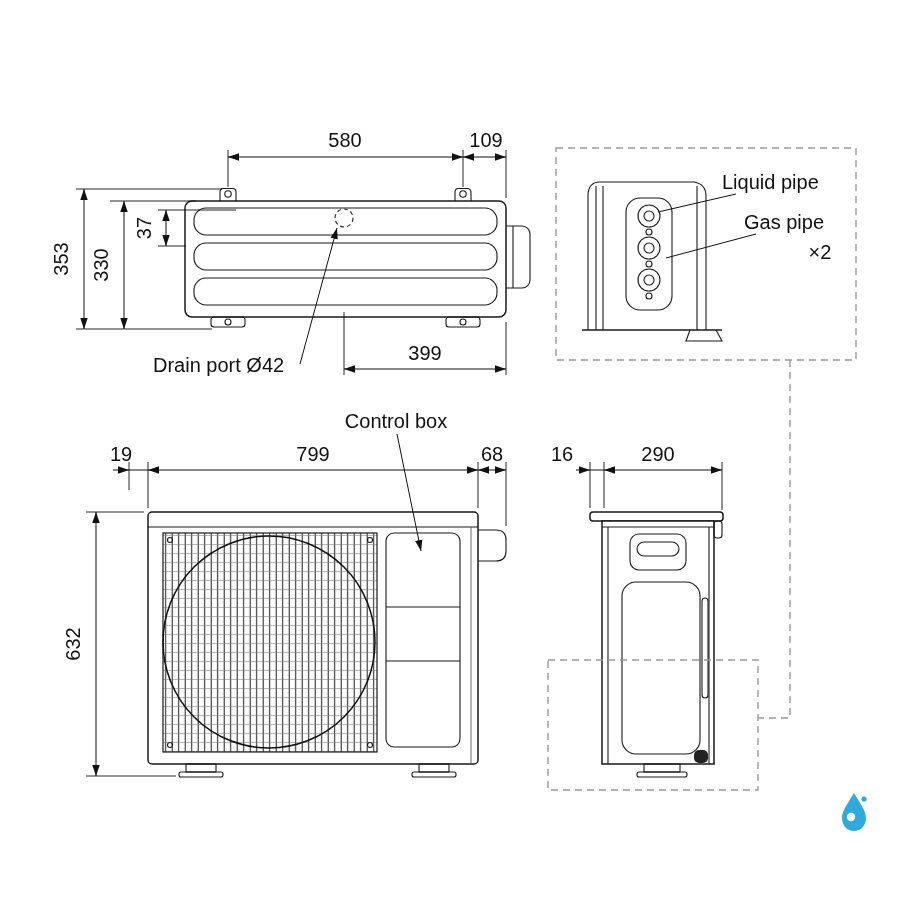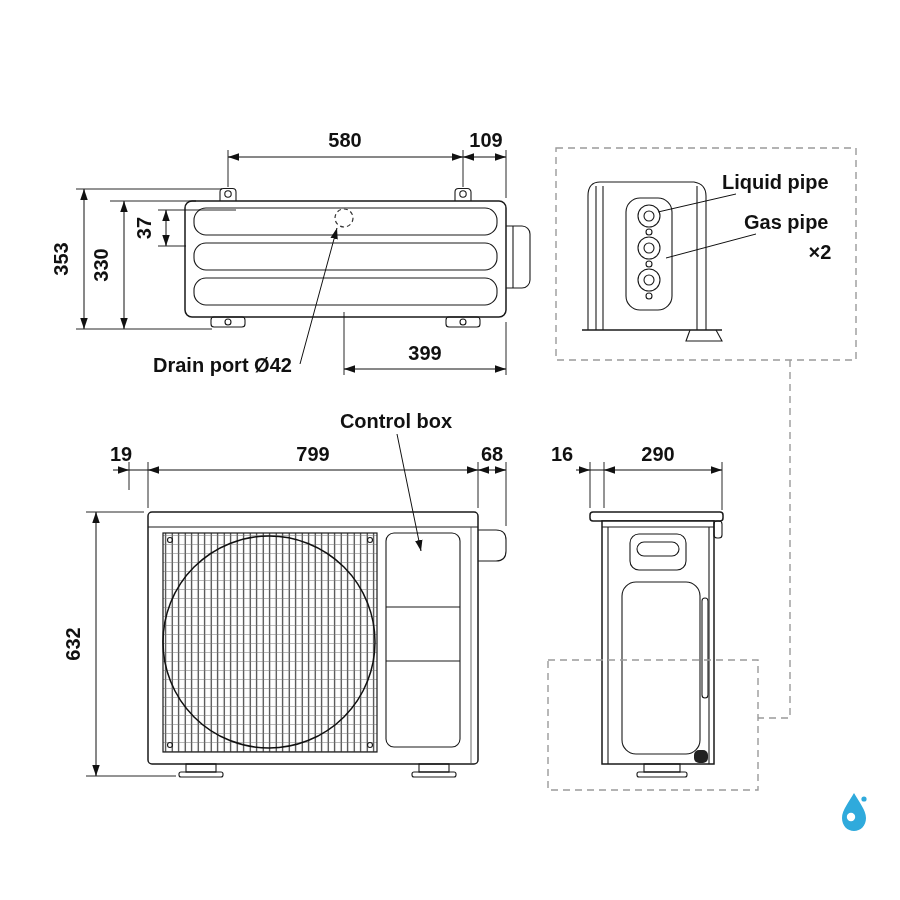--- a/index.html
+++ b/index.html
@@ -1,16 +1,16 @@
 <!DOCTYPE html>
 <html><head>
 <meta charset="utf-8">
 <style>
   html,body{margin:0;padding:0;background:#ffffff;}
-  .page{width:900px;height:900px;background:#fff;position:relative;overflow:hidden;font-weight:bold;}
+  .page{width:900px;height:900px;background:#fff;position:relative;overflow:hidden;}
   svg{display:block;}
   .txt{font-family:"Liberation Sans","DejaVu Sans",sans-serif;font-size:20px;fill:#111;}
   .ln{stroke:#1a1a1a;stroke-width:1.5;fill:none;}
   .lnf{stroke:#1a1a1a;stroke-width:1.5;fill:#ffffff;}
   .ln2{stroke:#1a1a1a;stroke-width:1.1;fill:none;}
   .dim{stroke:#111;stroke-width:1;fill:none;}
   .ext{stroke:#111;stroke-width:0.9;fill:none;}
   .dash{stroke:#9b9b9b;stroke-width:1.4;fill:none;stroke-dasharray:7 5;}
 </style>
 </head>

